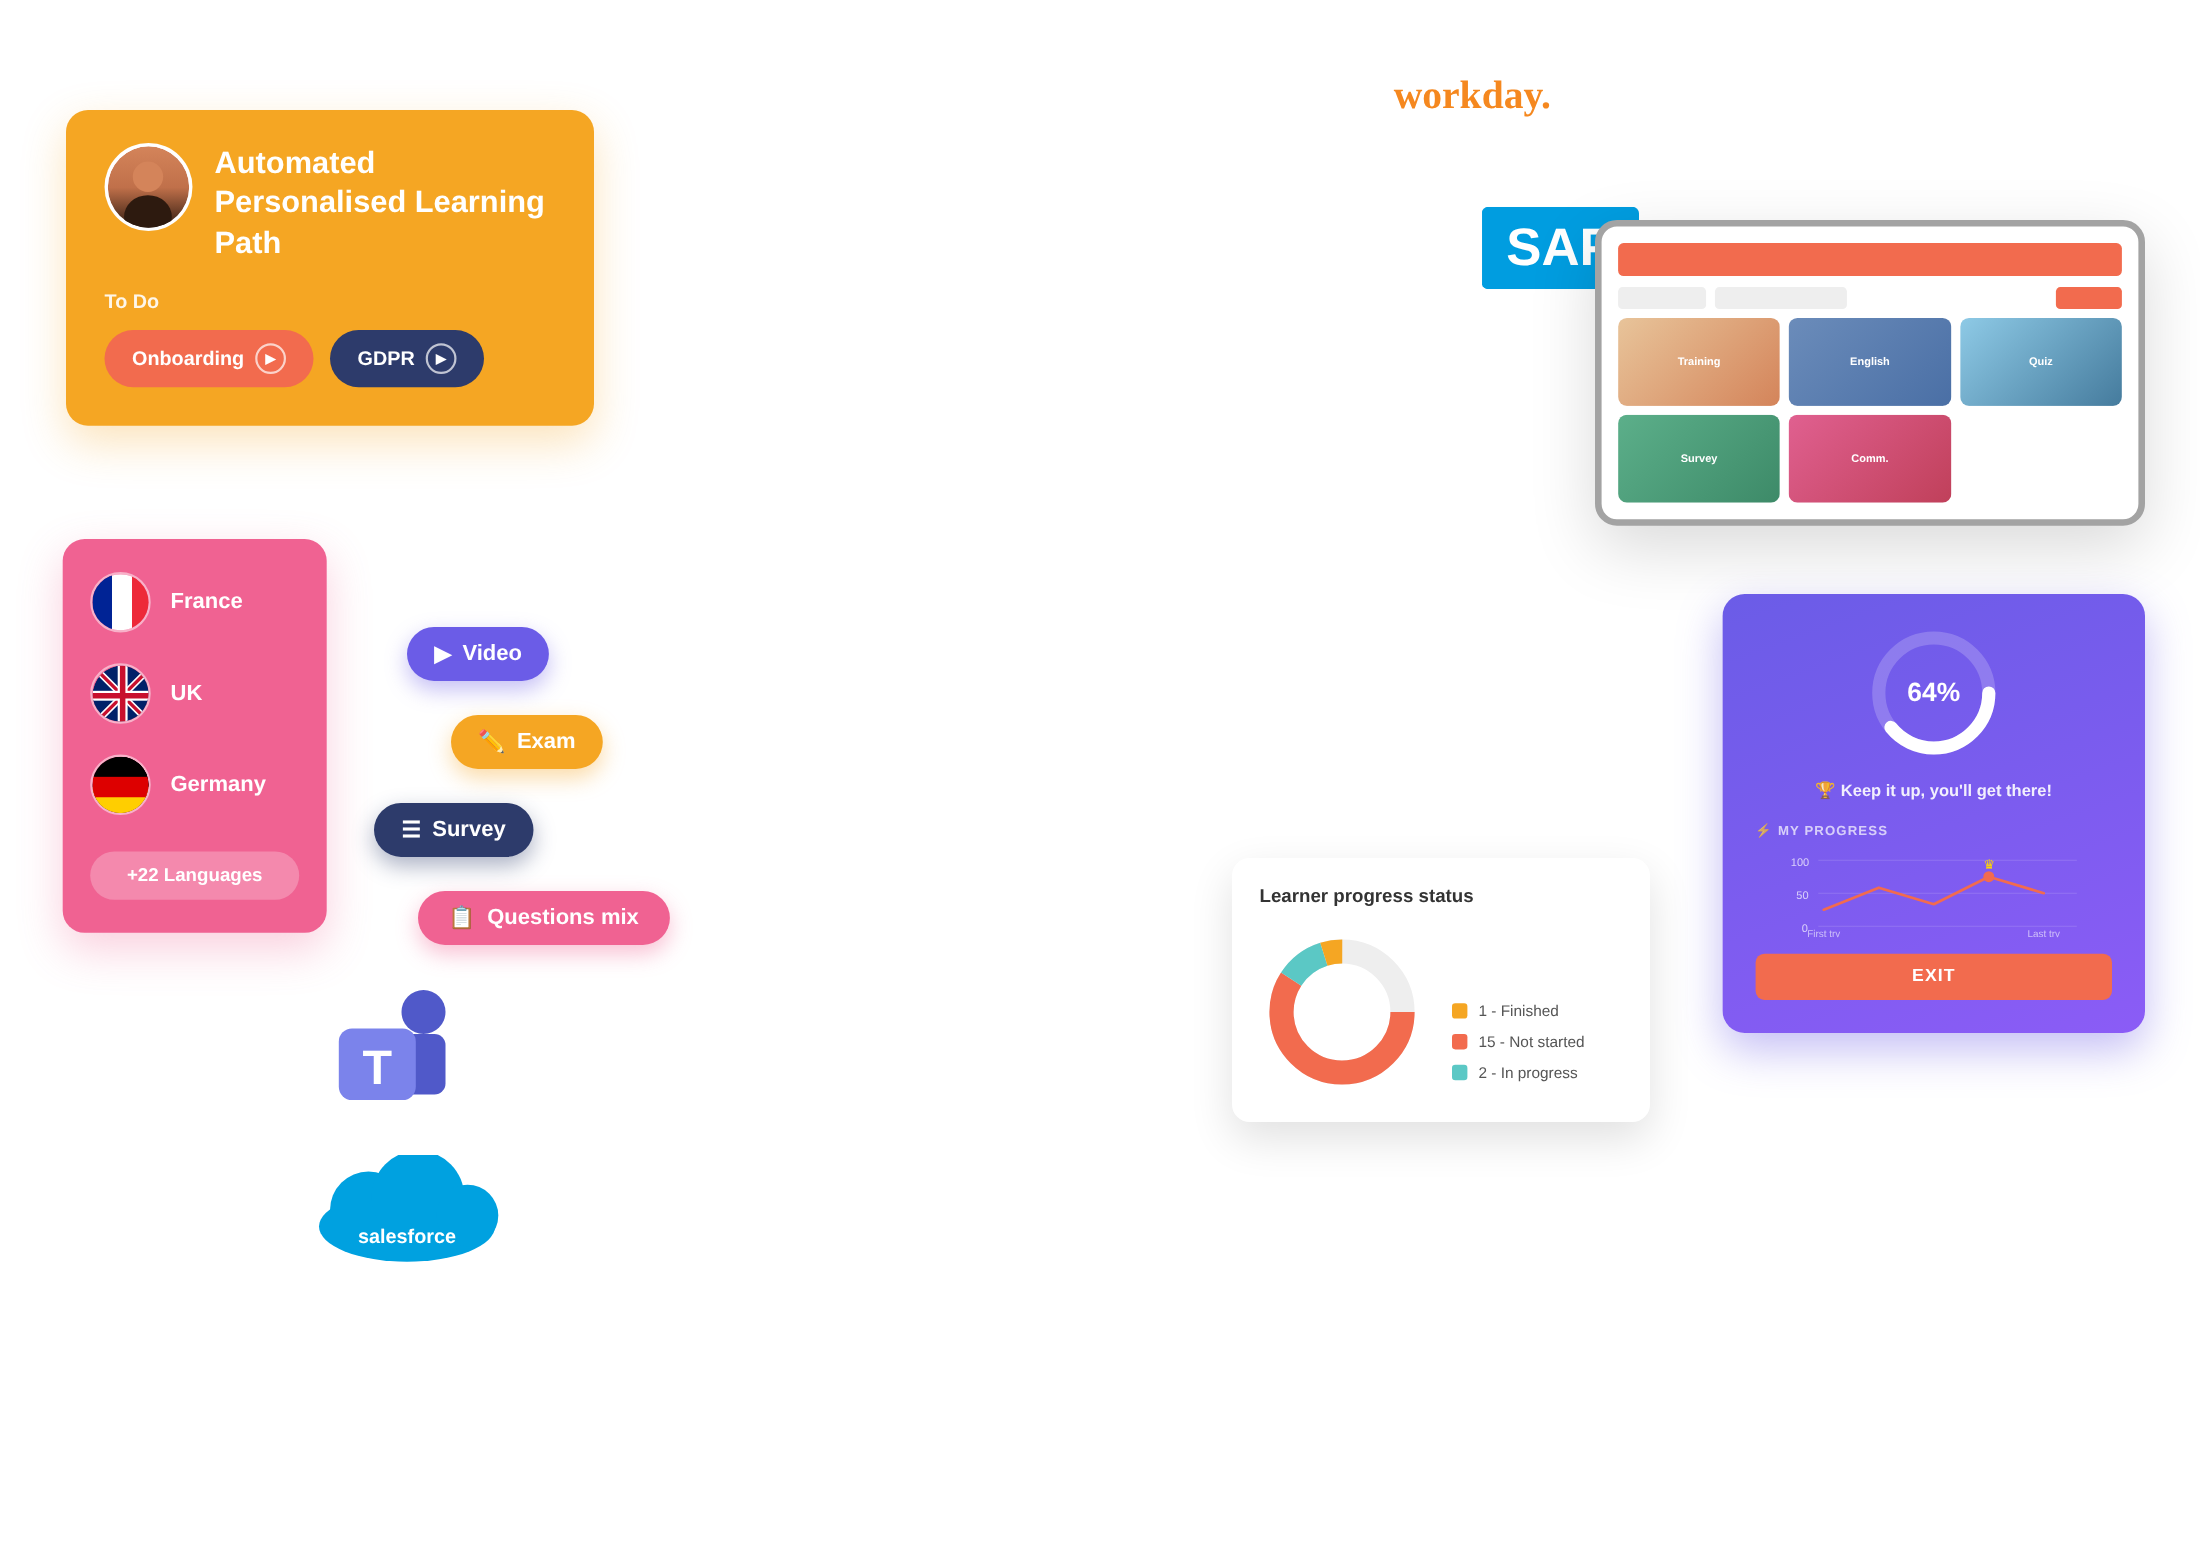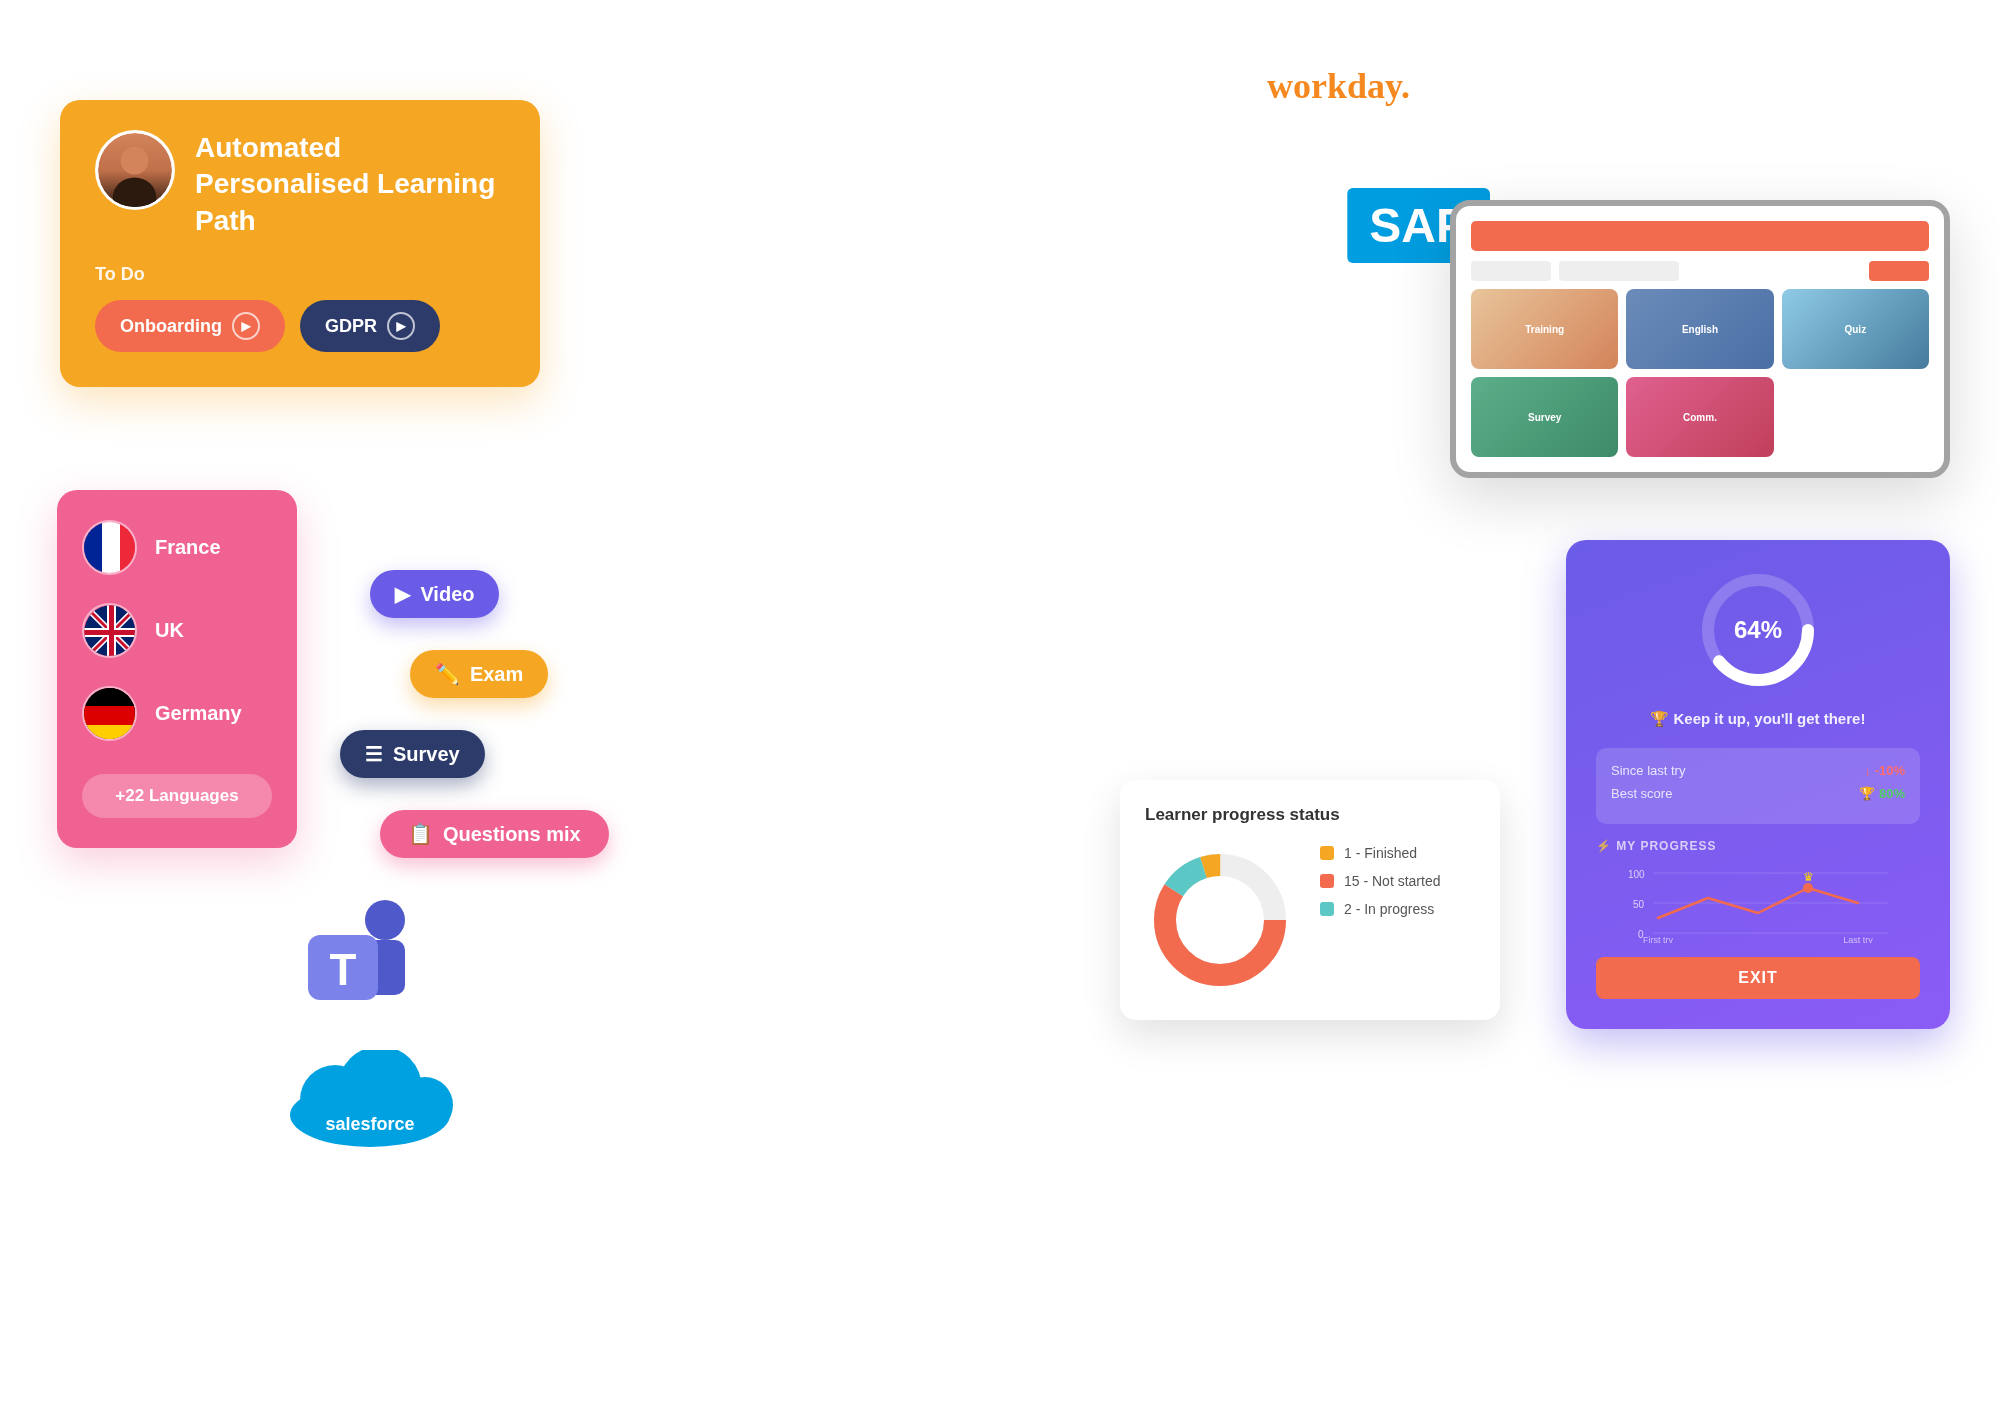--- a/index.html
+++ b/index.html
@@ -284,21 +284,21 @@
 
     .donut-title {
       font-size: 17px;
       font-weight: 700;
       color: #333;
       margin-bottom: 20px;
     }
 
     .donut-content {
       display: flex;
-      align-items: flex-start;
+      align-items: flex-end;
       gap: 25px;
     }
 
     .donut-chart {
       width: 150px;
       height: 150px;
       flex-shrink: 0;
     }
 
     .donut-legend {
@@ -626,30 +626,20 @@
   <div class="circle-chart">
     <svg viewBox="0 0 120 120" xmlns="http://www.w3.org/2000/svg" width="120" height="120">
       <circle cx="60" cy="60" r="50" fill="none" stroke="rgba(255,255,255,0.2)" stroke-width="12"></circle>
       <circle cx="60" cy="60" r="50" fill="none" stroke="white" stroke-width="12" stroke-dasharray="201 314" stroke-dashoffset="78" stroke-linecap="round"></circle>
     </svg>
     <div class="circle-percent">64%</div>
   </div>
 
   <div class="progress-motivate">🏆 Keep it up, you'll get there!</div>
 
-  <div class="progress-stats">
-    <div class="stat-row">
-      <span class="stat-label">Since last try</span>
-      <span class="stat-value stat-down">↓ -10%</span>
-    </div>
-    <div class="stat-row">
-      <span class="stat-label">Best score</span>
-      <span class="stat-value stat-up">🏆 80%</span>
-    </div>
-  </div>
 
   <div class="my-progress-section">
     <div class="my-progress-label">
       ⚡ <span>MY PROGRESS</span>
     </div>
     <svg class="progress-chart" viewBox="0 0 260 80" xmlns="http://www.w3.org/2000/svg">
 
       <text x="0" y="15" fill="rgba(255,255,255,0.7)" font-size="10">100</text>
       <text x="5" y="45" fill="rgba(255,255,255,0.7)" font-size="10">50</text>
       <text x="10" y="75" fill="rgba(255,255,255,0.7)" font-size="10">0</text>

